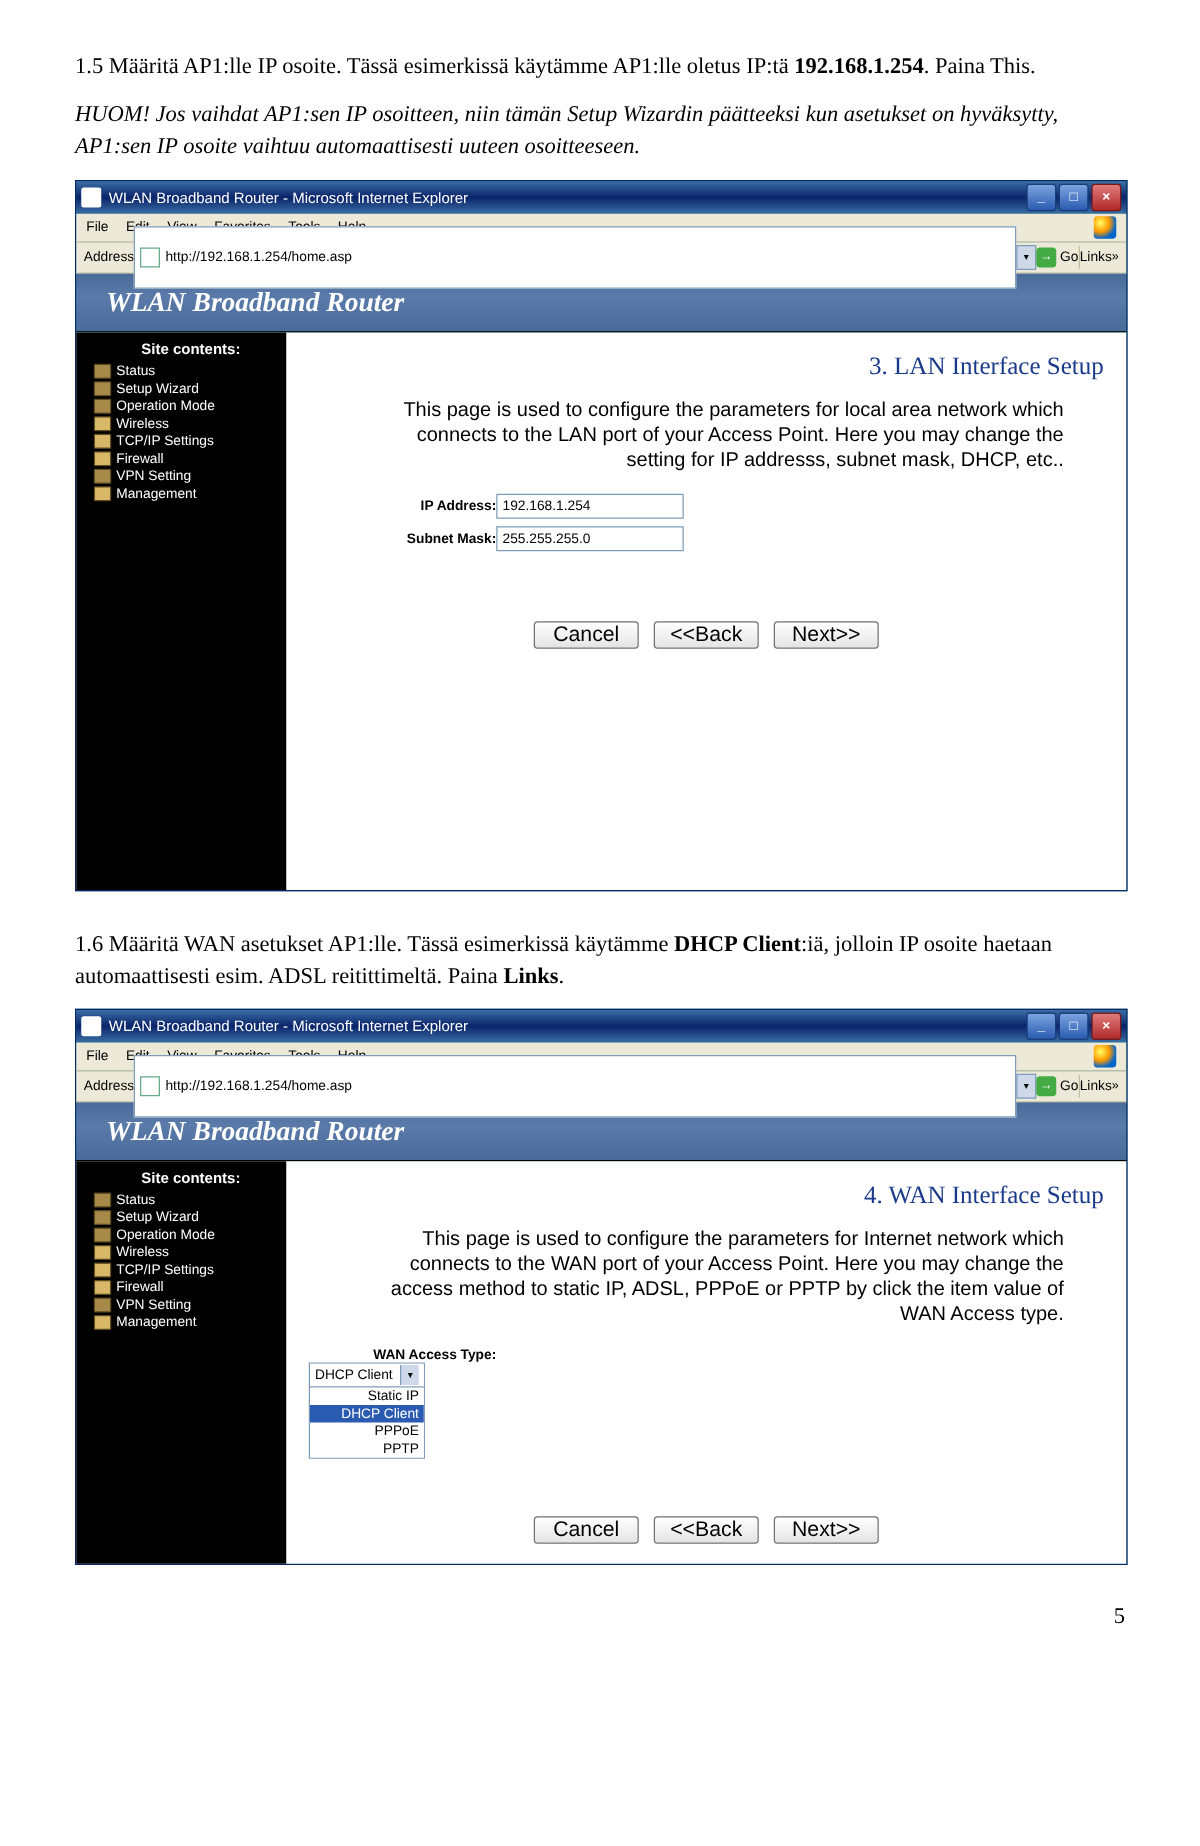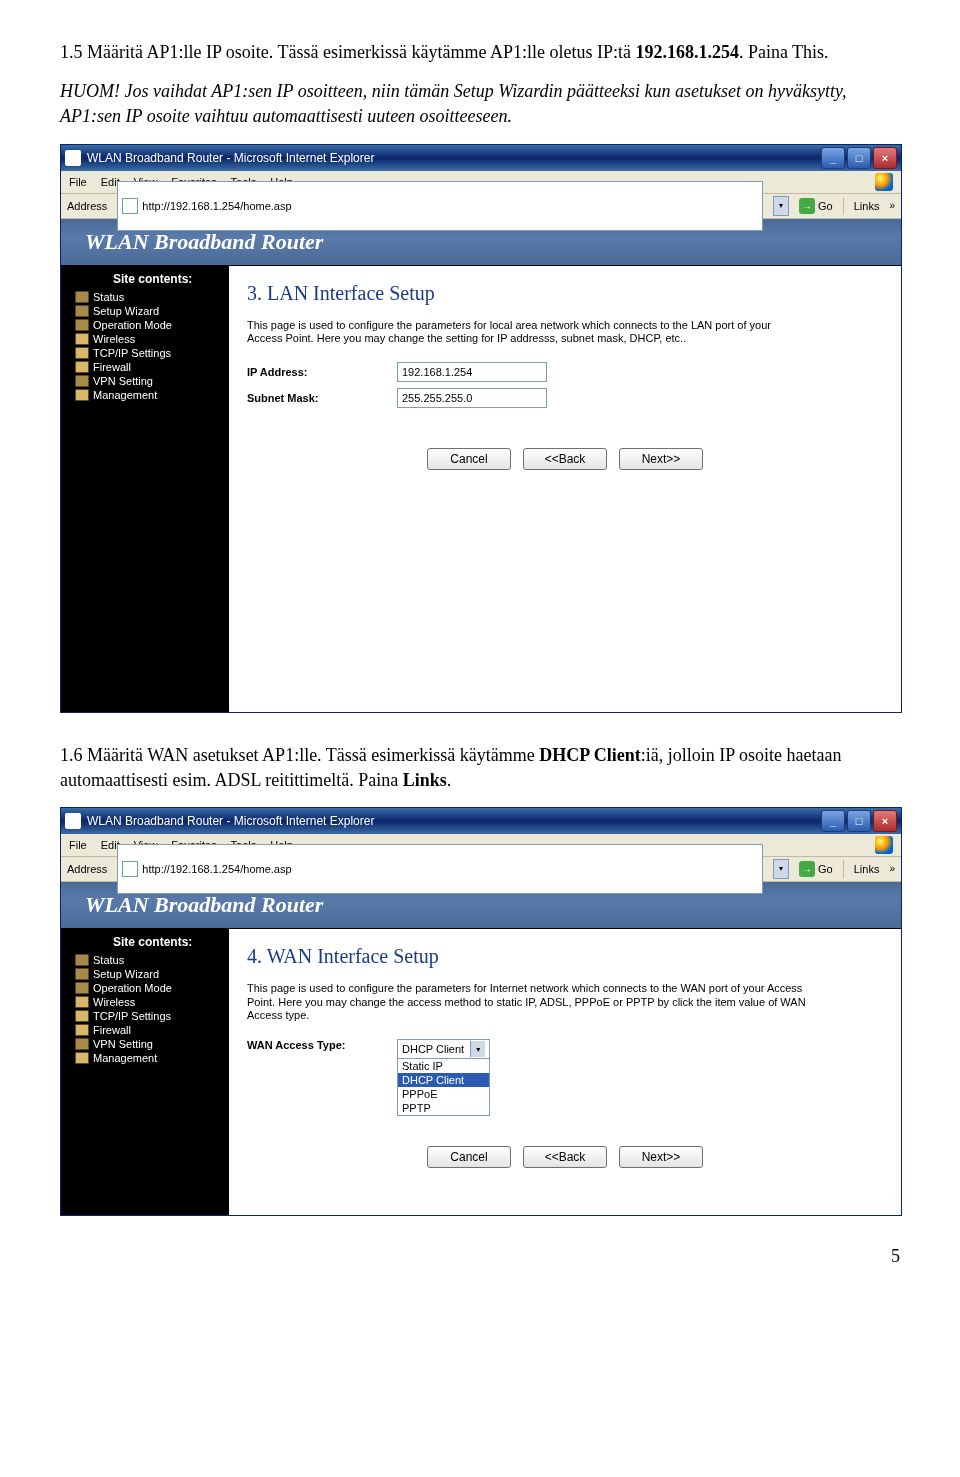--- a/index.html
+++ b/index.html
@@ -21,20 +21,21 @@
   .bold { font-weight: bold; }
 
   
   .browser-window {
     width: 840px;
     margin: 10px 0 30px 0;
     border: 1px solid #0a246a;
     font-family: Tahoma, Arial, sans-serif;
     font-size: 11px;
     background: #0f766e;
+    text-align: right;
   }
   .titlebar {
     background: linear-gradient(to bottom, #3a6ea5, #0a246a 50%, #3a6ea5);
     color: #fff;
     height: 26px;
     display: flex;
     align-items: center;
     padding: 0 4px;
     font-size: 12px;
   }
@@ -69,21 +70,21 @@
     margin-left:auto;
     width:18px;height:18px;
     background: radial-gradient(circle at 30% 30%, #ff6, #f90 40%, #06c 70%);
     border-radius:3px;
   }
   .addrbar {
     background: #ece9d8;
     height: 24px;
     display:flex;
     align-items:center;
-    gap:10px;
+    gap:0;
     padding: 0 6px;
     border-bottom: 1px solid #c0bca4;
   }
   .addr-input {
     flex:1;
     display:flex;
     align-items:center;
     background:#fff;
     border:1px solid #7f9db9;
     height:18px;
@@ -121,26 +122,26 @@
     padding: 6px 4px;
     min-height: 420px;
   }
   .sidebar .sc-title{font-weight:bold;color:#fff;font-size:12px;margin-bottom:4px;display:flex;align-items:center;gap:4px;margin-left:48px;}
   .sidebar .sc-item{display:flex;align-items:center;gap:4px;color:#fff;font-size:11px;padding:1px 0 1px 10px;}
   .folder-icon{width:12px;height:10px;display:inline-block;}
   .folder-icon.closed{background:#a78a4a;border:1px solid #5a4a20;border-radius:1px;}
   .folder-icon.open{background:#d8b868;border:1px solid #5a4a20;border-radius:1px;}
   .maincol{flex:1;padding:10px 18px 16px 18px;min-height:420px;}
   .page-h{font-family:"Times New Roman",serif;font-size:20px;color:#1a3a8a;margin:6px 0 14px 0;}
-  .descr{font-size:11px;color:#000;line-height:1.25;margin-bottom:16px;max-width:560px;}
+  .descr{font-size:16px;color:#000;line-height:1.25;margin-bottom:16px;max-width:560px;margin-left:44px;}
   .frow{display:flex;align-items:center;margin:6px 0;}
   .flabel{width:150px;font-weight:bold;font-size:11px;}
   .finput{width:140px;height:18px;border:1px solid #7f9db9;background:#fff;padding:0 4px;font-size:11px;display:flex;align-items:center;}
   .btnrow{display:flex;gap:12px;justify-content:center;margin-top:40px;}
-  .wbtn{min-width:62px;height:20px;background:linear-gradient(to bottom,#fff,#e4e4e4);border:1px solid #707070;border-radius:3px;font-size:12px;display:flex;align-items:center;justify-content:center;padding:0 10px;}
+  .wbtn{min-width:62px;height:20px;background:linear-gradient(to bottom,#fff,#e4e4e4);border:1px solid #707070;border-radius:3px;font-size:17px;display:flex;align-items:center;justify-content:center;padding:0 10px;margin-top:16px;}
   .select-open{display:inline-block;border:1px solid #7f9db9;font-size:11px;}
   .select-sel{display:flex;align-items:center;height:18px;padding:0 4px;gap:6px;background:#fff;}
   .select-sel .dd{margin-left:auto;width:14px;height:16px;background:#cfd8e8;border-left:1px solid #7f9db9;display:flex;align-items:center;justify-content:center;font-size:8px;}
   .select-list{background:#fff;border-top:1px solid #7f9db9;}
   .select-opt{padding:1px 4px;}
   .select-opt.hl{background:#2a5bb0;color:#fff;}
   .second .sidebar, .second .maincol{min-height:260px;}
   .pagenum{text-align:right;font-size:18px;margin-top:20px;}
 </style>
 </head>
@@ -325,21 +326,21 @@
             <span>VPN Setting</span>
           </div>
         <div class="sc-item">
             <span class="folder-icon open"></span>
             <span>Management</span>
           </div>
       </div>
       <div class="maincol">
         <div class="page-h">4. WAN Interface Setup</div>
         <div class="descr">This page is used to configure the parameters for Internet network which connects to the WAN port of your Access Point. Here you may change the access method to static IP, ADSL, PPPoE or PPTP by click the item value of WAN Access type.</div>
-        <div class="frow" style="align-items:flex-start;">
+        <div class="frow" style="align-items:flex-start;flex-direction:column;">
           <div class="flabel">WAN Access Type:</div>
           <div class="select-open">
             <div class="select-sel">
               <span>DHCP Client</span>
               <span class="dd">▾</span>
             </div>
             <div class="select-list">
               <div class="select-opt">Static IP</div>
               <div class="select-opt hl">DHCP Client</div>
               <div class="select-opt">PPPoE</div>

